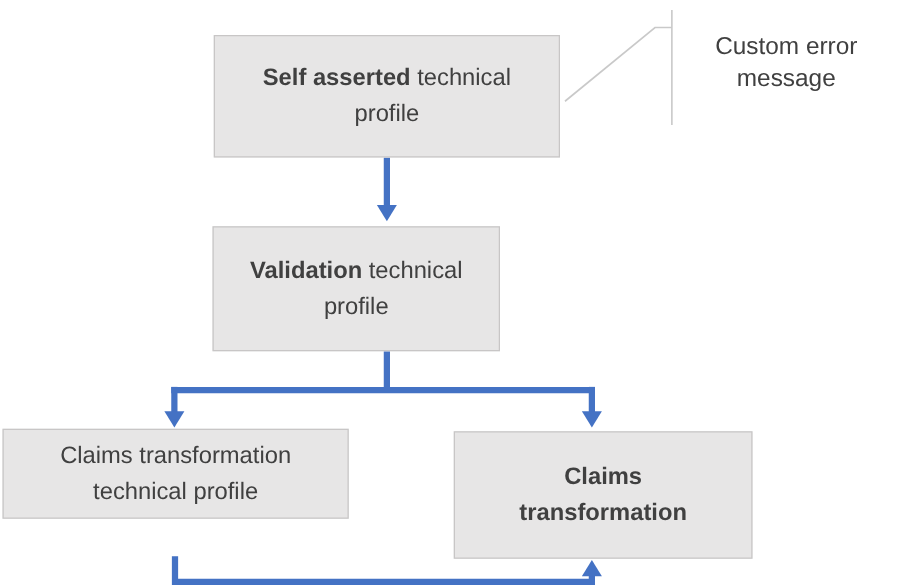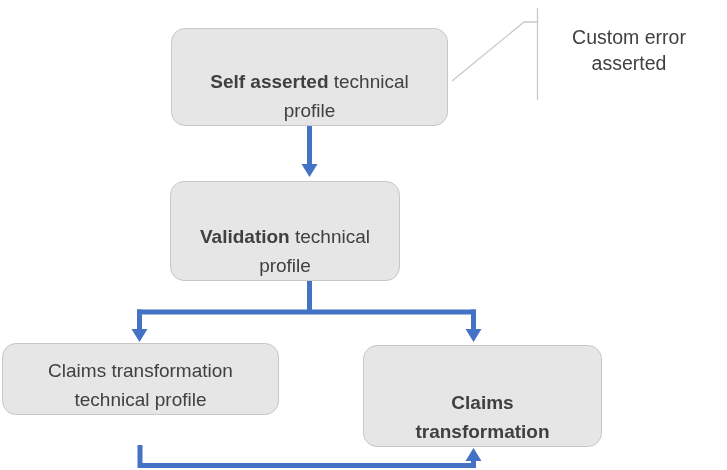--- a/index.html
+++ b/index.html
@@ -35,24 +35,24 @@
   }
   .callout-line {
     stroke: var(--callout-line, #C9C9C9);
     stroke-width: 1.3;
     fill: none;
   }
   .box {
     position: absolute;
     background: var(--box-fill, #E7E6E6);
     border: 1px solid var(--box-border, #C8C6C6);
-    border-radius: 14px;
+    border-radius: 0;
     box-sizing: border-box;
     display: flex;
-    align-items: flex-end;
+    align-items: center;
     justify-content: center;
     text-align: center;
     padding: 0 24px;
     font-size: 19px;
     line-height: 29px;
     color: var(--text, #404040);
   }
   .box .bold { font-weight: bold; }
   .box-self       { left: 171px; top: 28px;  width: 277px; height: 98px; }
   .box-validation { left: 170px; top: 181px; width: 230px; height: 100px; }
@@ -118,15 +118,15 @@
       <span class="bold"></span><span>Claims transformation technical profile</span>
     </div>
   </div>
 
   <div class="box box-claims">
     <div>
       <span class="bold">Claims transformation</span><span></span>
     </div>
   </div>
 
-  <div class="callout-text">Custom error asserted</div>
+  <div class="callout-text">Custom error message</div>
 
 </div>
 
 </body></html>

